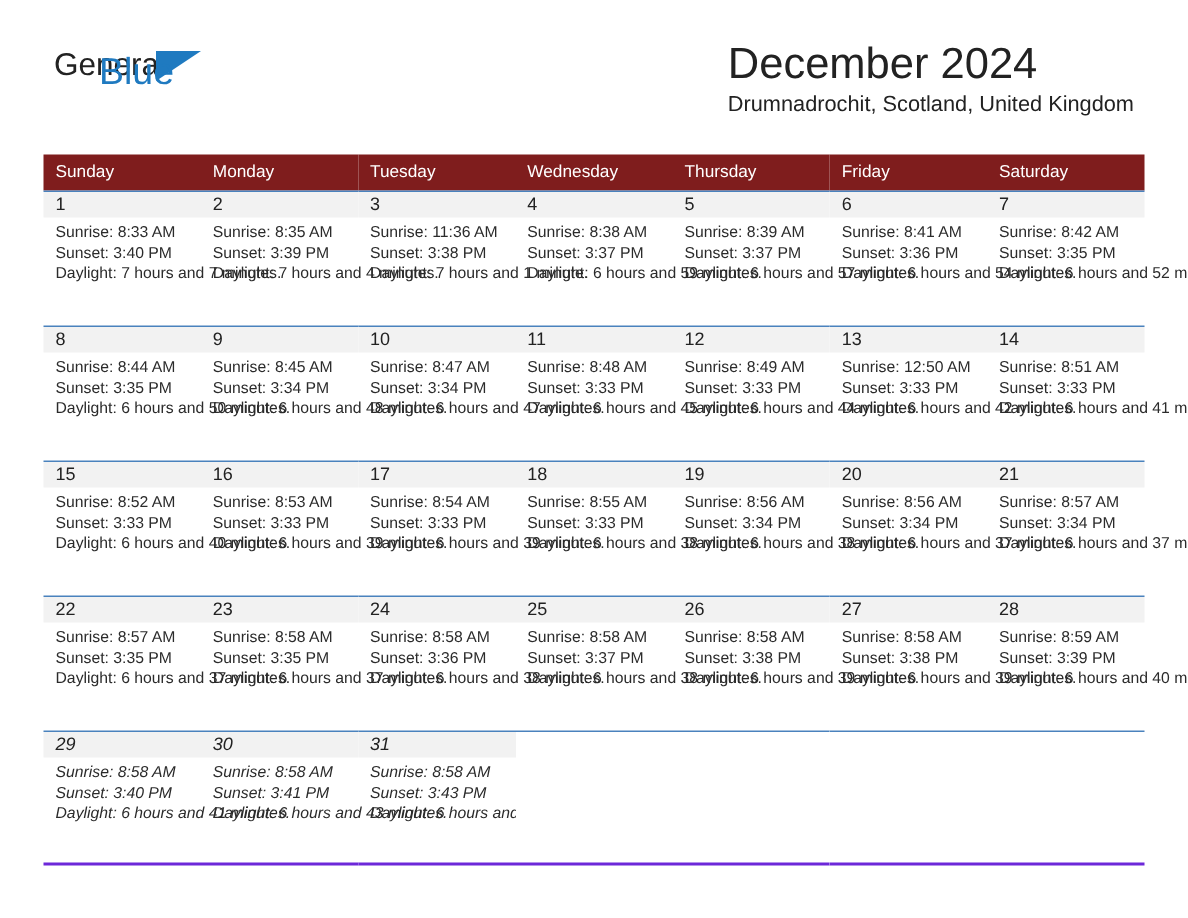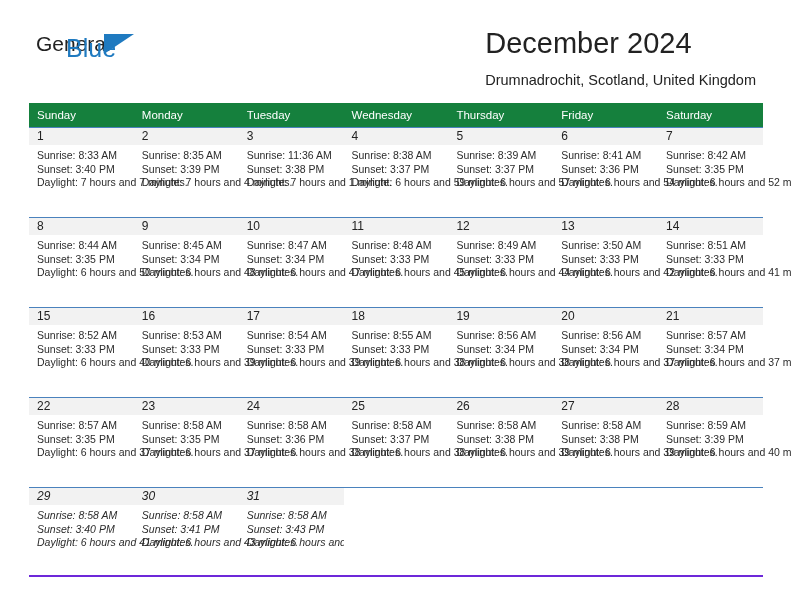--- a/index.html
+++ b/index.html
@@ -71,35 +71,35 @@
     font-size: 29px;
     color: #222222;
     line-height: 34px;
     font-weight: normal;
     white-space: nowrap;
   }
   .location {
     font-size: 14.5px;
     color: #222222;
     line-height: 20px;
-    margin-top: 10px;
+    margin-top: 0;
     white-space: nowrap;
   }
 
   
   .calendar {
     position: absolute;
     left: 29px;
     top: 103px;
     width: 734px;
     border-collapse: collapse;
     table-layout: fixed;
   }
   .calendar th {
-    background: #15803d;
+    background: #7f1d1d;
     color: #ffffff;
     font-size: 11.5px;
     font-weight: normal;
     text-align: left;
     padding: 5px 0 5px 8px;
     line-height: 14px;
     border: none;
     margin-top: 24px;
   }
   .calendar td {
@@ -299,21 +299,21 @@
                 <div>Sunrise: 8:49 AM</div>
                 <div>Sunset: 3:33 PM</div>
                 <div class="daylight-wrap">Daylight: 6 hours and 44 minutes.</div>
               </div>
             </div>
           </td>
           <td>
             <div class="daycell">
               <div class="daynum-band">13</div>
               <div class="dayinfo">
-                <div>Sunrise: 3:50 AM</div>
+                <div>Sunrise: 12:50 AM</div>
                 <div>Sunset: 3:33 PM</div>
                 <div class="daylight-wrap">Daylight: 6 hours and 42 minutes.</div>
               </div>
             </div>
           </td>
           <td>
             <div class="daycell">
               <div class="daynum-band">14</div>
               <div class="dayinfo">
                 <div>Sunrise: 8:51 AM</div>

